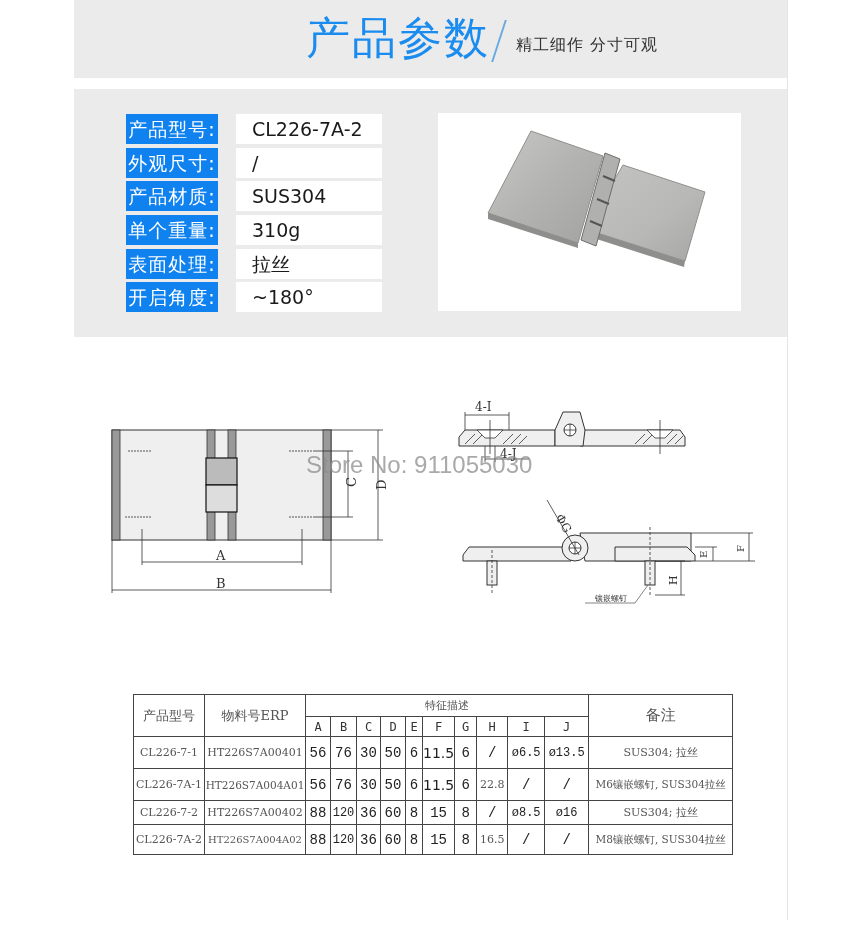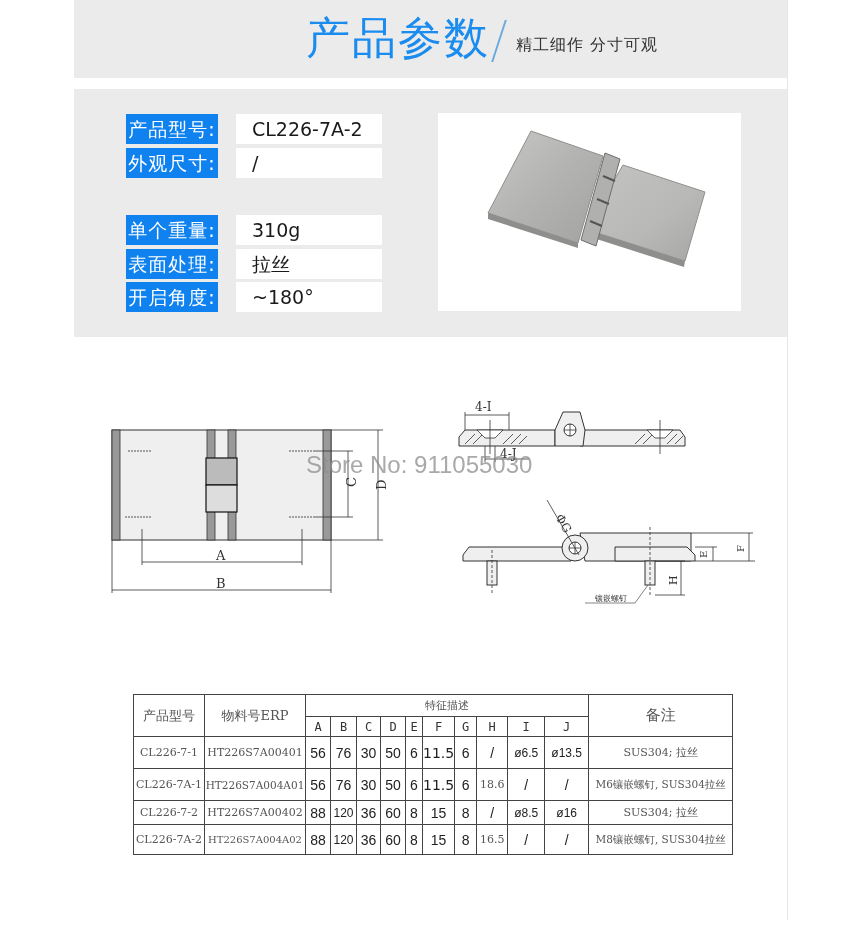--- a/index.html
+++ b/index.html
@@ -27,21 +27,21 @@
   
   .drawing { position:absolute; }
   .watermark { position:absolute; left:306px; top:451px; font-size:24px; color:rgba(140,140,140,0.75);
                font-family:"Liberation Sans", sans-serif; white-space:nowrap; }
 
   
   .spec-table { position:absolute; left:133px; top:694px; border-collapse:collapse; background:#fff;
                 font-family:"DejaVu Serif", serif; color:#555;padding-left:44px; }
   .spec-table td, .spec-table th { border:1.5px solid #444; padding:0; text-align:center; font-weight:normal; white-space:nowrap; }
   .spec-table th { font-size:13px; color:#555; }
-  .spec-table .num { font-family:Liberation Sans, sans-serif; font-size:14px; color:#222; }
+  .spec-table .num { font-family:Liberation Mono, monospace; font-size:14px; color:#222; }
   .spec-table .sm { font-size:14px; font-family:"DejaVu Sans", sans-serif; color:#222; }
   .spec-table .txt { font-size:11px; color:#555;margin-top:44px; }
   .spec-table .note { font-size:11px; color:#555; }
   .spec-table .ltr { font-family:"DejaVu Sans Mono", monospace; font-size:12px; color:#333; }
 </style>
 </head>
 <body>
 
 <div class="right-rule"></div>
 
@@ -55,20 +55,22 @@
 
 <div class="spec-row" style="top:114px">
   <div class="spec-label">产品型号:</div>
   <div class="spec-value">CL226-7A-2</div>
 </div>
 <div class="spec-row" style="top:148px">
   <div class="spec-label">外观尺寸:</div>
   <div class="spec-value">/</div>
 </div>
 <div class="spec-row" style="top:181px">
+  <div class="spec-label">产品材质:</div>
+  <div class="spec-value">SUS304</div>
 </div>
 <div class="spec-row" style="top:215px">
   <div class="spec-label">单个重量:</div>
   <div class="spec-value">310g</div>
 </div>
 <div class="spec-row" style="top:249px">
   <div class="spec-label">表面处理:</div>
   <div class="spec-value">拉丝</div>
 </div>
 <div class="spec-row" style="top:282px">
@@ -255,21 +257,21 @@
   <tr style="height:32px">
     <td class="txt">CL226-7A-1</td>
     <td class="txt" style="font-size:10.5px">HT226S7A004A01</td>
     <td class="num">56</td>
     <td class="num">76</td>
     <td class="num">30</td>
     <td class="num">50</td>
     <td class="num">6</td>
     <td class="sm">11.5</td>
     <td class="num">6</td>
-    <td class="txt">18.6</td>
+    <td class="txt">22.8</td>
     <td class="num">/</td>
     <td class="num">/</td>
     <td class="note" style="font-size:10.5px">M6镶嵌螺钉, SUS304拉丝</td>
   </tr>
   <tr style="height:24px">
     <td class="txt">CL226-7-2</td>
     <td class="txt">HT226S7A00402</td>
     <td class="num">88</td>
     <td class="num" style="font-size:12px">120</td>
     <td class="num">36</td>

